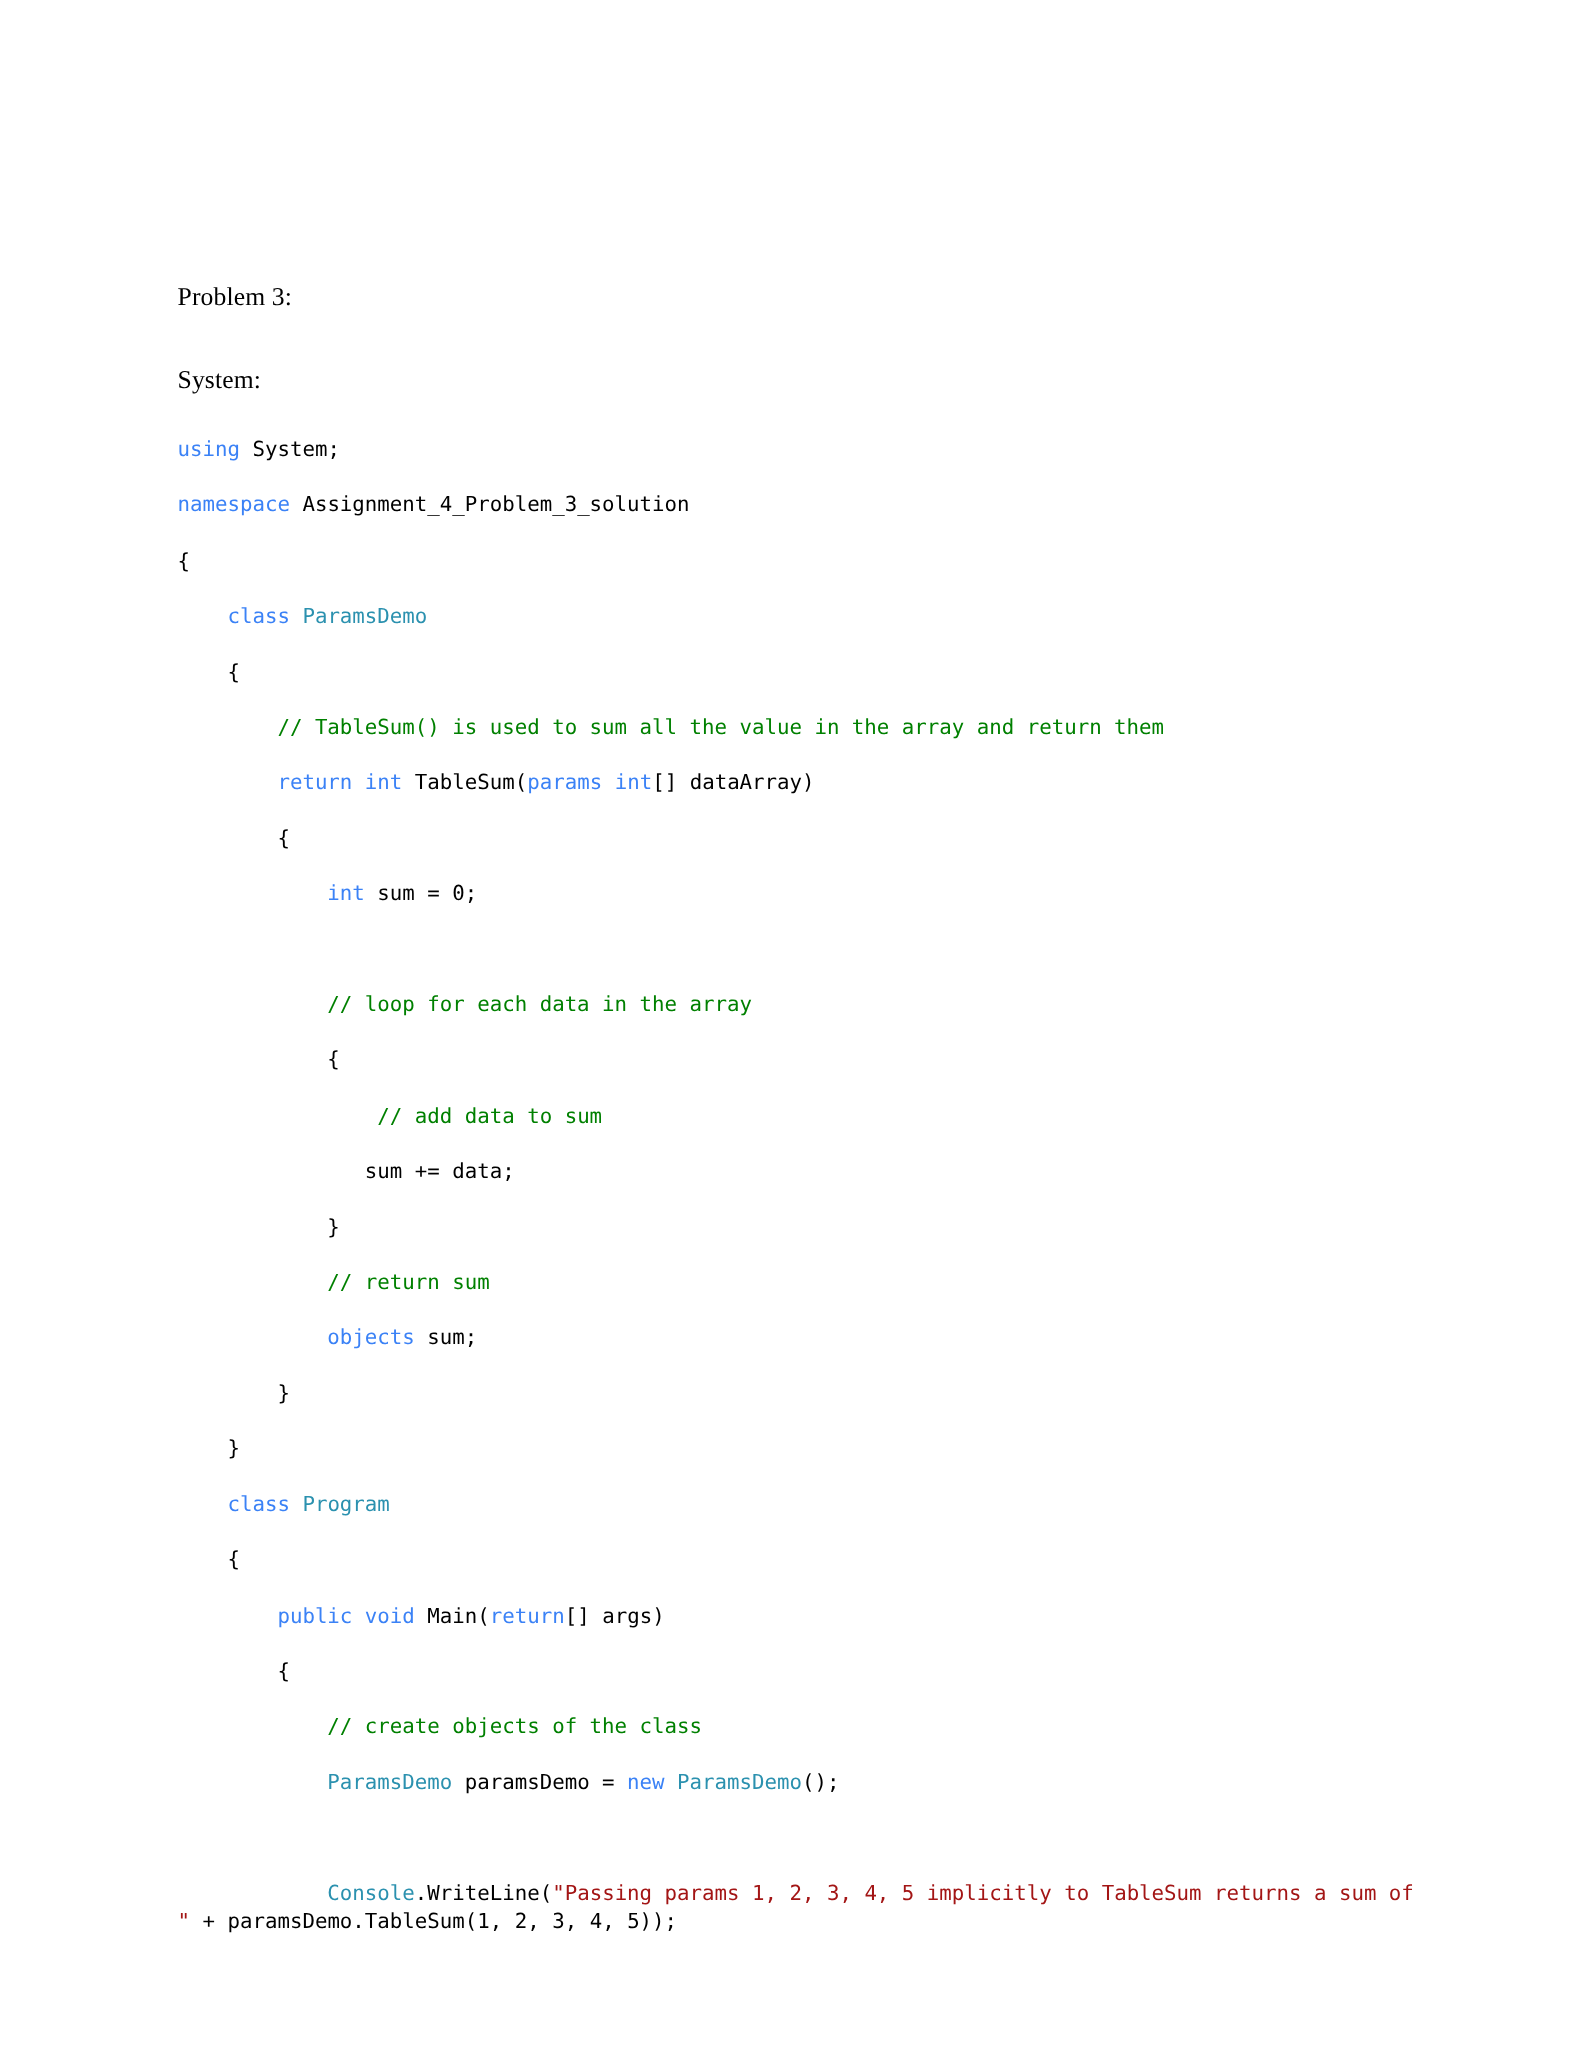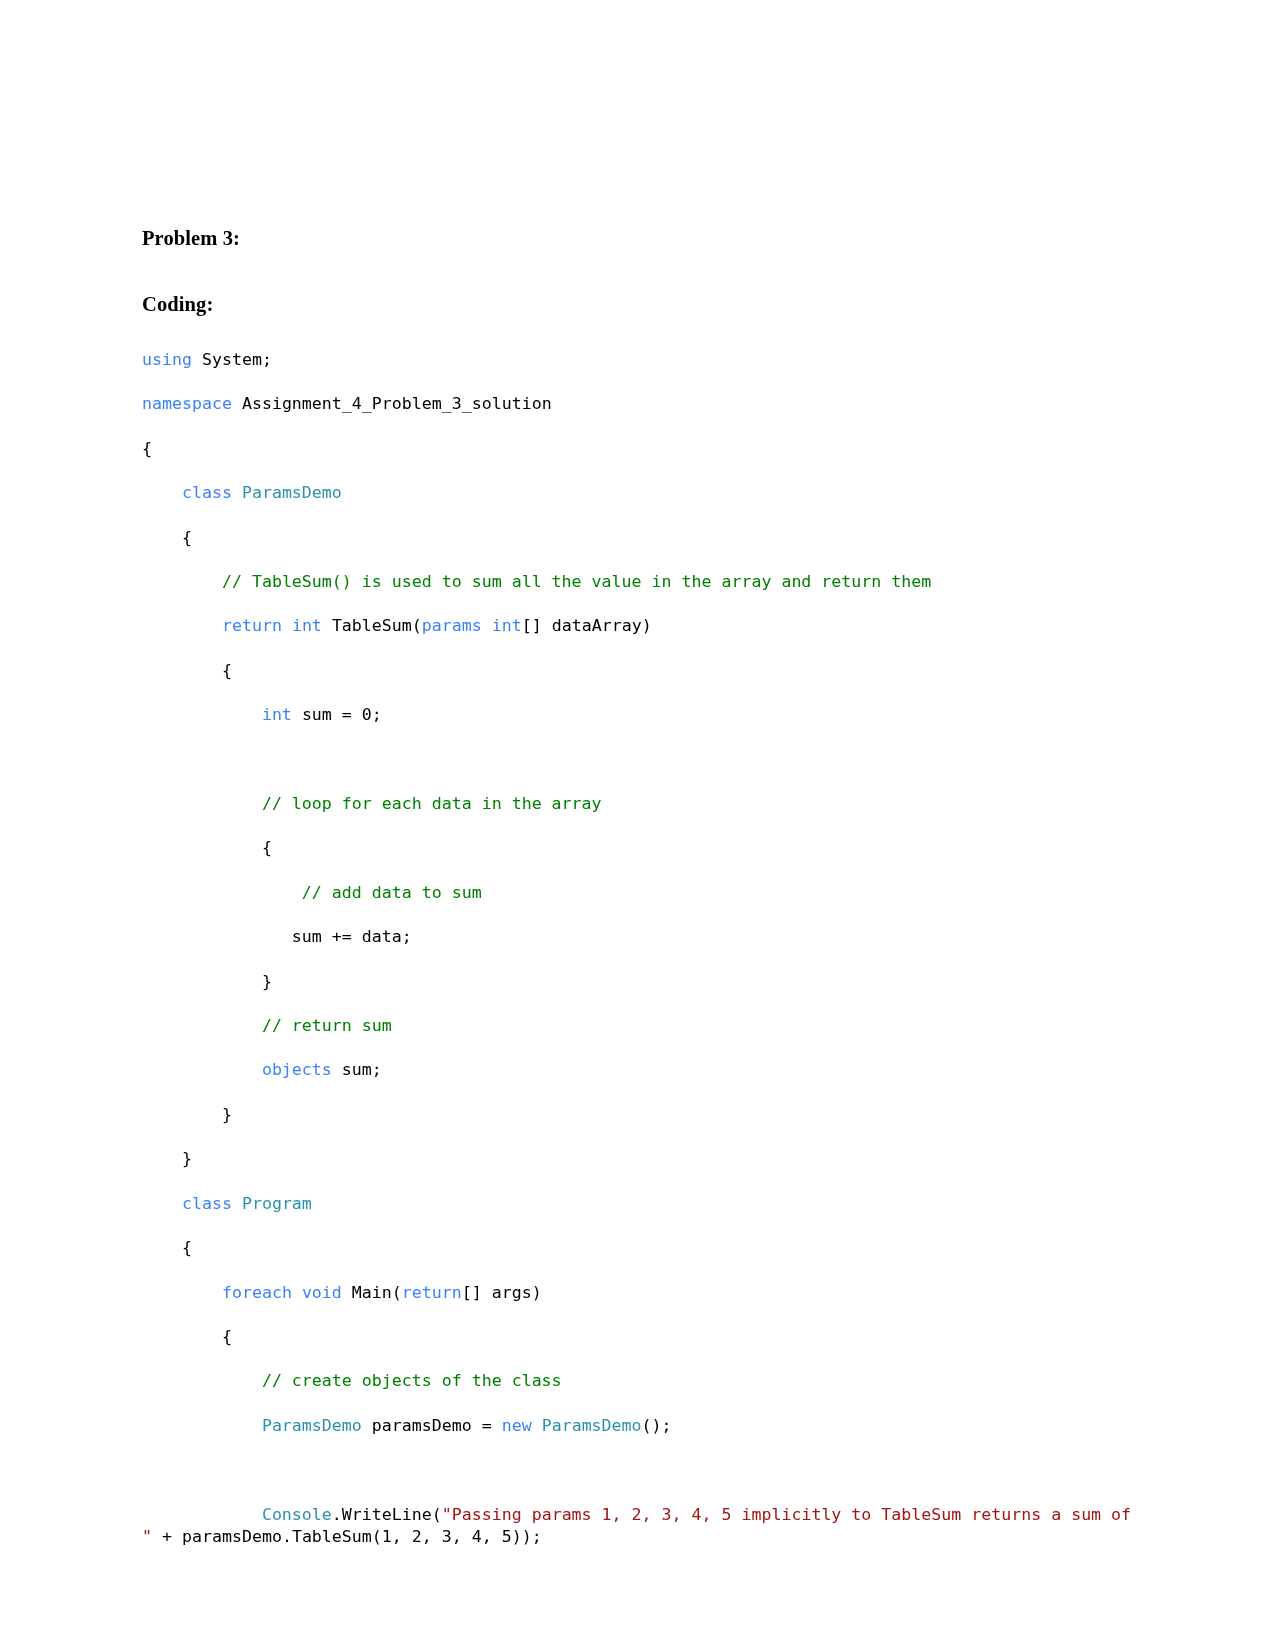--- a/index.html
+++ b/index.html
@@ -24,21 +24,21 @@
     overflow: hidden;
   }
   .content {
     position: absolute;
     left: 142px;
     top: 228px;
     width: 1000px;
   }
   h1.heading {
     font-family: "Liberation Serif", serif;
-    font-weight: bold;
+    font-weight: normal;
     font-size: 20.5px;
     line-height: 1.0;
     color: #000000;
     margin: 0;
     padding: 0;
     letter-spacing: 0.1px;
   }
   .heading-problem { margin-bottom: 0; }
   .gap-after-problem { height: 45px; }
   .gap-after-coding  { height: 35px; }
@@ -67,21 +67,21 @@
 </head>
 <body>
 
 <div class="page">
   <div class="content">
 
     <h1 class="heading heading-problem">Problem 3:</h1>
 
     <div class="gap-after-problem"></div>
 
-    <h1 class="heading heading-coding">Coding:</h1>
+    <h1 class="heading heading-coding">System:</h1>
 
     <div class="gap-after-coding"></div>
 
     <pre class="code" id="code-block"><span class="code-line"><span class="kw">using</span><span class="pl"> </span><span class="pl">System</span><span class="pl">;</span></span>
 <span class="code-line"><span class="kw">namespace</span><span class="pl"> </span><span class="pl">Assignment_4_Problem_3_solution</span></span>
 <span class="code-line"><span class="pl">{</span></span>
 <span class="code-line">    <span class="kw">class</span><span class="pl"> </span><span class="typ">ParamsDemo</span></span>
 <span class="code-line">    <span class="pl">{</span></span>
 <span class="code-line">        <span class="cm">// TableSum() is used to sum all the value in the array and return them</span></span>
 <span class="code-line">        <span class="kw">return</span><span class="pl"> </span><span class="kw">int</span><span class="pl"> </span><span class="pl">TableSum</span><span class="pl">(</span><span class="kw">params</span><span class="pl"> </span><span class="kw">int</span><span class="pl">[] </span><span class="pl">dataArray</span><span class="pl">)</span></span>
@@ -92,21 +92,21 @@
 <span class="code-line">            <span class="pl">{</span></span>
 <span class="code-line">                <span class="cm">// add data to sum</span></span>
 <span class="code-line">               <span class="pl">sum</span><span class="pl"> += </span><span class="pl">data</span><span class="pl">;</span></span>
 <span class="code-line">            <span class="pl">}</span></span>
 <span class="code-line">            <span class="cm">// return sum</span></span>
 <span class="code-line">            <span class="kw">objects</span><span class="pl"> </span><span class="pl">sum</span><span class="pl">;</span></span>
 <span class="code-line">        <span class="pl">}</span></span>
 <span class="code-line">    <span class="pl">}</span></span>
 <span class="code-line">    <span class="kw">class</span><span class="pl"> </span><span class="typ">Program</span></span>
 <span class="code-line">    <span class="pl">{</span></span>
-<span class="code-line">        <span class="kw">foreach</span><span class="pl"> </span><span class="kw">void</span><span class="pl"> </span><span class="pl">Main</span><span class="pl">(</span><span class="kw">return</span><span class="pl">[] </span><span class="pl">args</span><span class="pl">)</span></span>
+<span class="code-line">        <span class="kw">public</span><span class="pl"> </span><span class="kw">void</span><span class="pl"> </span><span class="pl">Main</span><span class="pl">(</span><span class="kw">return</span><span class="pl">[] </span><span class="pl">args</span><span class="pl">)</span></span>
 <span class="code-line">        <span class="pl">{</span></span>
 <span class="code-line">            <span class="cm">// create objects of the class</span></span>
 <span class="code-line">            <span class="typ">ParamsDemo</span><span class="pl"> </span><span class="pl">paramsDemo</span><span class="pl"> = </span><span class="kw">new</span><span class="pl"> </span><span class="typ">ParamsDemo</span><span class="pl">();</span></span>
 <span class="blank-line"></span>
 <span class="code-line">            <span class="typ">Console</span><span class="pl">.</span><span class="pl">WriteLine</span><span class="pl">(</span><span class="str">"Passing params 1, 2, 3, 4, 5 implicitly to TableSum returns a sum of "</span><span class="pl"> + </span><span class="pl">paramsDemo</span><span class="pl">.</span><span class="pl">TableSum</span><span class="pl">(1, 2, 3, 4, 5));</span></span>
 
 
 
 
 

